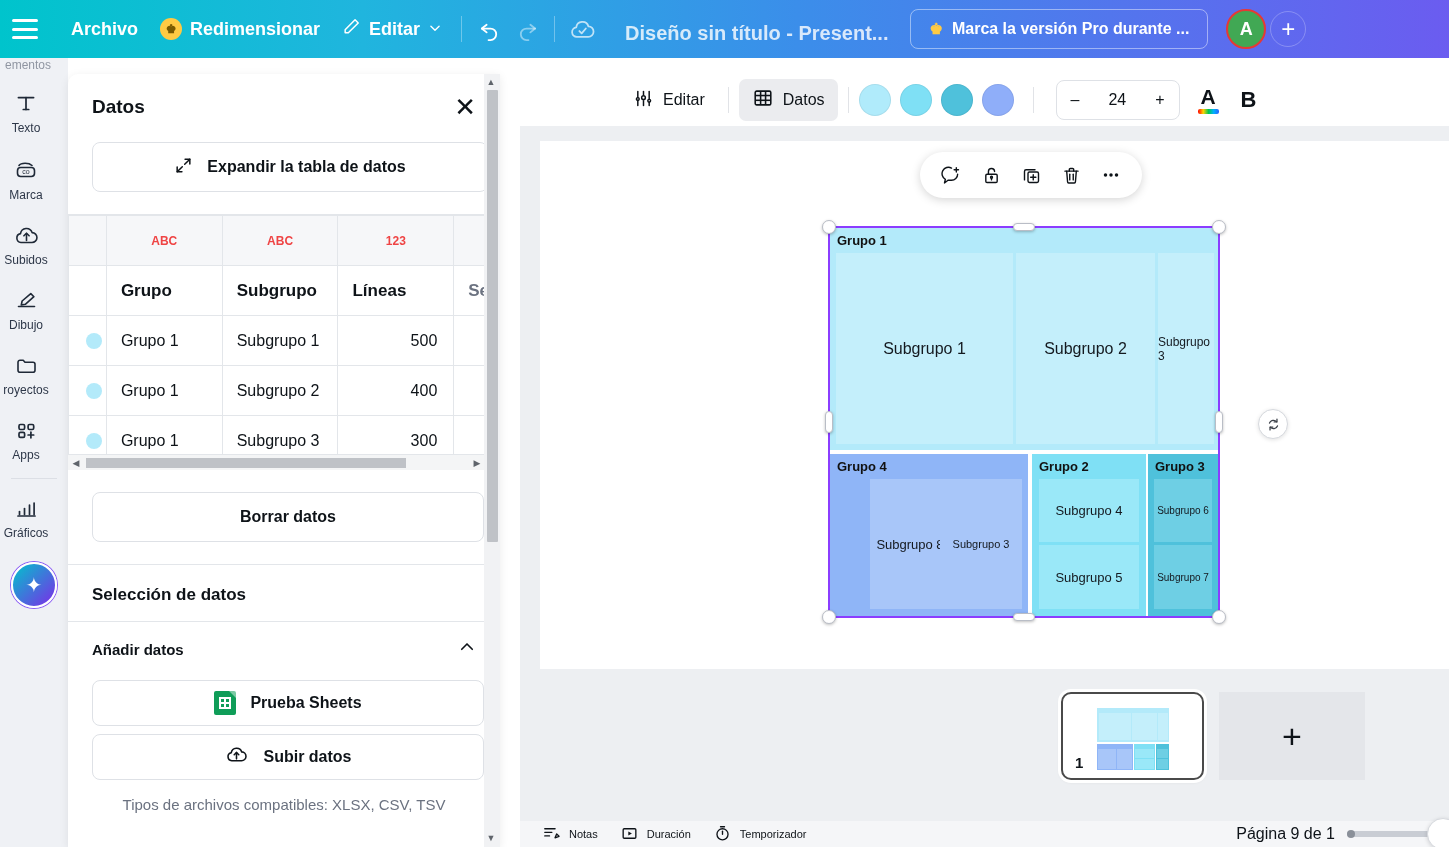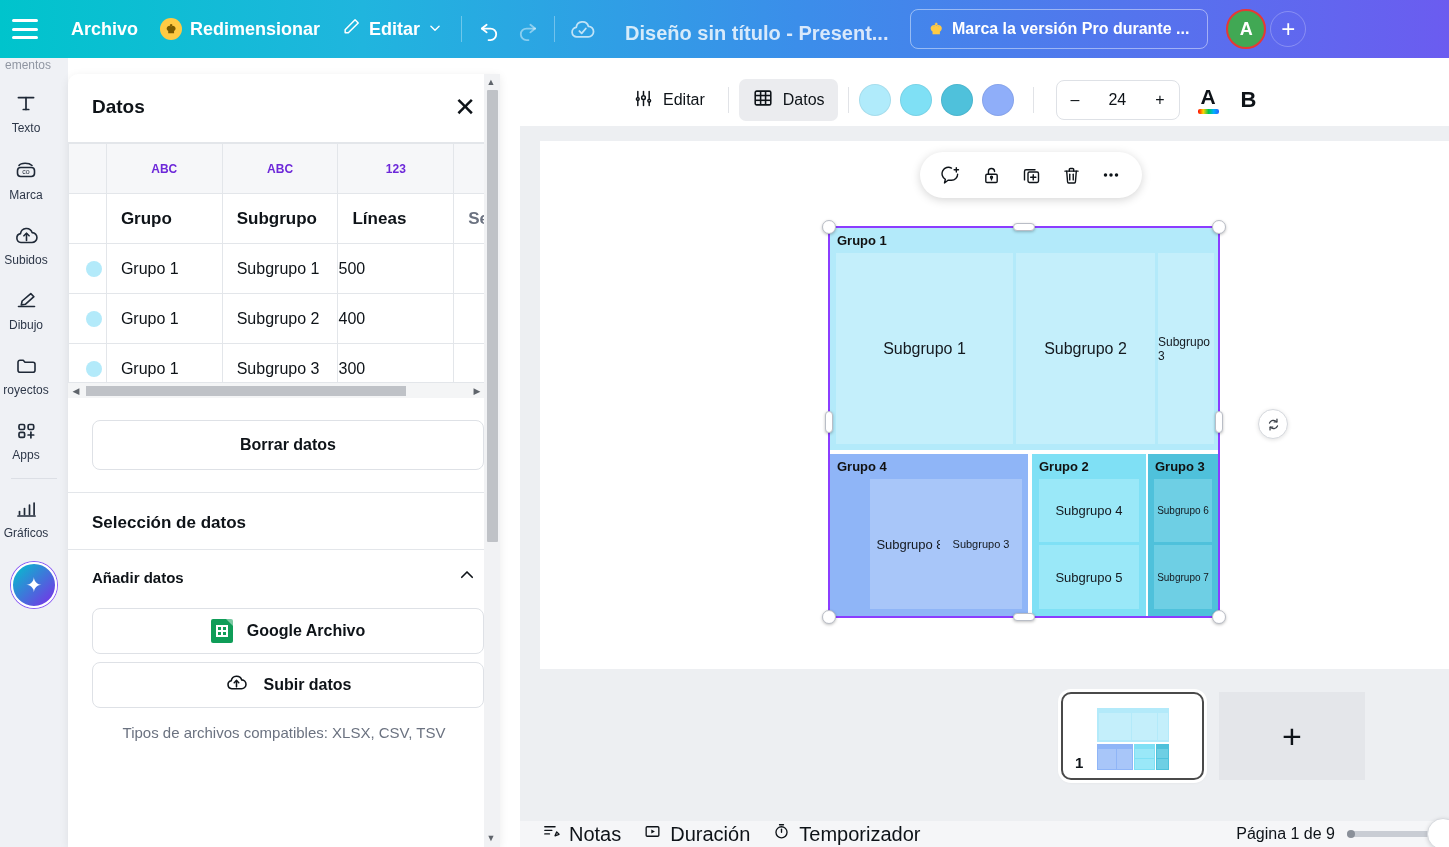--- a/index.html
+++ b/index.html
@@ -72,26 +72,26 @@
     gap: 14px; font-size: 16px; font-weight: 700; color:#0E1318; cursor:pointer; }
 
   
   .tbl-wrap { margin-top: 22px; border-top:1px solid #E3E6EA; position: relative;
      height: 256px; overflow:hidden; }
   table.dt { border-collapse: collapse; width: 500px; table-layout: fixed; }
   table.dt th, table.dt td { border: 1px solid #E3E6EA; height: 50px; }
   .c-sel { width: 36px; background:#F6F7F9; }
   .c-a { width: 110px; } .c-b { width: 110px; } .c-c { width: 110px; } .c-d { width: 108px; }
   .typ-row th { background: #F6F7F9; height: 34px; font-size: 12px; font-weight: 700;
-    color: #6d28d9; text-align: center; }
+    color: #ef4444; text-align: center; }
   .hdr-row td { font-size: 17px; font-weight: 700; color: #0E1318; padding-left: 14px; background:#fff; }
   .hdr-row td.num { text-align: left; }
   .hdr-row td.faded { color:#6B7280; }
   .d-row td { font-size: 16px; color:#0E1318; padding-left: 14px; background:#fff; }
-  .d-row td.num { padding-right: 16px; padding-left: 0; }
+  .d-row td.num { text-align: right; padding-right: 16px; padding-left: 0; }
   .dot { width:16px;height:16px;border-radius:50%;background:#B3EAFA;margin:0 auto; }
   .c-sel-cell { background:#FCFCFD; }
   .tbl-vscroll { position:absolute; right:0; top:0; width: 14px; height: 256px; background:#F1F2F4; }
   .tbl-vthumb { position:absolute; right:1px; top: 14px; width:12px; height: 68px; background:#BFC2C7; border-radius:1px; }
   .arw { position:absolute; left:0; width:14px; height:14px; display:flex;align-items:center;
      justify-content:center; font-size:9px; color:#5f646b; }
   .tbl-hscroll { position:absolute; left:0; bottom:0; width: 418px; height: 16px;
      background:#F4F5F6; border-top:1px solid #E3E6EA; }
   .tbl-hthumb { position:absolute; left:18px; top:3px; width: 320px; height:10px; background:#BFC2C7; }
 
@@ -184,21 +184,21 @@
      border: 2px solid #4A4A4A; border-radius: 10px; box-shadow: 0 0 0 3px #fff,0 1px 4px rgba(0,0,0,.18); }
   .thumb-num { position:absolute; left: 12px; bottom: 7px; font-size: 15px; font-weight:700; color:#0E1318; }
   .thumb-mini { position:absolute; left: 34px; top: 14px; width: 72px; height: 62px; }
   .add-page { position:absolute; left: 699px; top: 0; width: 146px; height: 88px;
      background:#E4E6EA; display:flex; align-items:center; justify-content:center;
      font-size: 34px; color:#0E1318; font-weight:300; cursor:pointer; }
 
   
   .botbar { position:absolute; left: 520px; top: 821px; width: 929px; height: 26px;
      background:#F5F6F8; display:flex; align-items:center; }
-  .bot-item { display:flex; align-items:center; gap:8px; font-size:20px; color:#0E1318;
+  .bot-item { display:flex; align-items:center; gap:8px; font-size:11px; color:#0E1318;
      margin-left: 22px; cursor:pointer; white-space:nowrap; }
   .bot-right { position:absolute; right: 6px; display:flex; align-items:center; gap:12px; }
   .pagecount { font-size: 16px; color:#0E1318; white-space:nowrap; }
   .zoom-slider { position:relative; width: 96px; height: 6px; background:#C9CDD4; border-radius:3px; }
   .zs-dot { position:absolute; left:0; top:-1px; width:8px;height:8px;border-radius:50%;background:#8A9099; }
   .zs-knob { position:absolute; right:-16px; top:-13px; width:32px;height:32px;border-radius:50%;
      background:#fff; border:1px solid #D6D9DE; box-shadow:0 1px 4px rgba(0,0,0,.15); }
 </style>
 </head>
 <body>
@@ -348,20 +348,31 @@
     </div>
 
     <div class="magic-btn">✦</div>
   </div>
 
   <div class="panel">
     <div class="panel-head">
       <div class="panel-title-row">
         <div class="panel-title">Datos</div>
         <div class="close-x">✕</div>
+      </div>
+      <div class="expand-btn">
+        <span>
+          <svg width="19" height="19" viewBox="0 0 24 24" fill="none" stroke="#0E1318" stroke-width="1.9" stroke-linecap="round" stroke-linejoin="round">
+              <polyline points="14 4 20 4 20 10"></polyline>
+              <line x1="20" y1="4" x2="13.5" y2="10.5"></line>
+              <polyline points="10 20 4 20 4 14"></polyline>
+              <line x1="4" y1="20" x2="10.5" y2="13.5"></line>
+            </svg>
+        </span>
+        <span>Expandir la tabla de datos</span>
       </div>
     </div>
 
     <div class="tbl-wrap">
       <table class="dt">
         <tbody>
             <tr class="typ-row">
           <th class="c-sel"></th>
           <th class="c-a">ABC</th>
           <th class="c-b">ABC</th>
@@ -433,21 +444,21 @@
 
     <div class="src-btn">
       <span class="gs-icon">
         <span class="gs-grid">
             <i></i>
             <i></i>
             <i></i>
             <i></i>
           </span>
       </span>
-      <span>Google Archivo</span>
+      <span>Prueba Sheets</span>
     </div>
 
     <div class="src-btn">
       <span>
         <svg width="25" height="22" viewBox="0 0 24 24" fill="none" stroke="#0E1318" stroke-width="1.7" stroke-linecap="round" stroke-linejoin="round">
             <path d="M6.8 18.2A4.4 4.4 0 0 1 6.3 9.5 5.9 5.9 0 0 1 17.7 8.6 4.4 4.4 0 0 1 17.4 18.2z"></path>
             <path d="M12 16.2V9.4"></path>
             <polyline points="9.5 11.7 12 9.2 14.5 11.7"></polyline>
           </svg>
       </span>
@@ -677,21 +688,21 @@
       <span>
         <svg width="19" height="19" viewBox="0 0 24 24" fill="none" stroke="#0E1318" stroke-width="1.7" stroke-linecap="round">
             <circle cx="12" cy="13" r="7"></circle>
             <path d="M12 13V9"></path>
             <path d="M9.5 3.5h5"></path>
           </svg>
       </span>
       <span>Temporizador</span>
     </div>
     <div class="bot-right">
-      <span class="pagecount">Página 1 de 9</span>
+      <span class="pagecount">Página 9 de 1</span>
       <span class="zoom-slider">
         <span class="zs-dot"></span>
         <span class="zs-knob"></span>
       </span>
     </div>
   </div>
 
 </div>
 
 </body></html>

